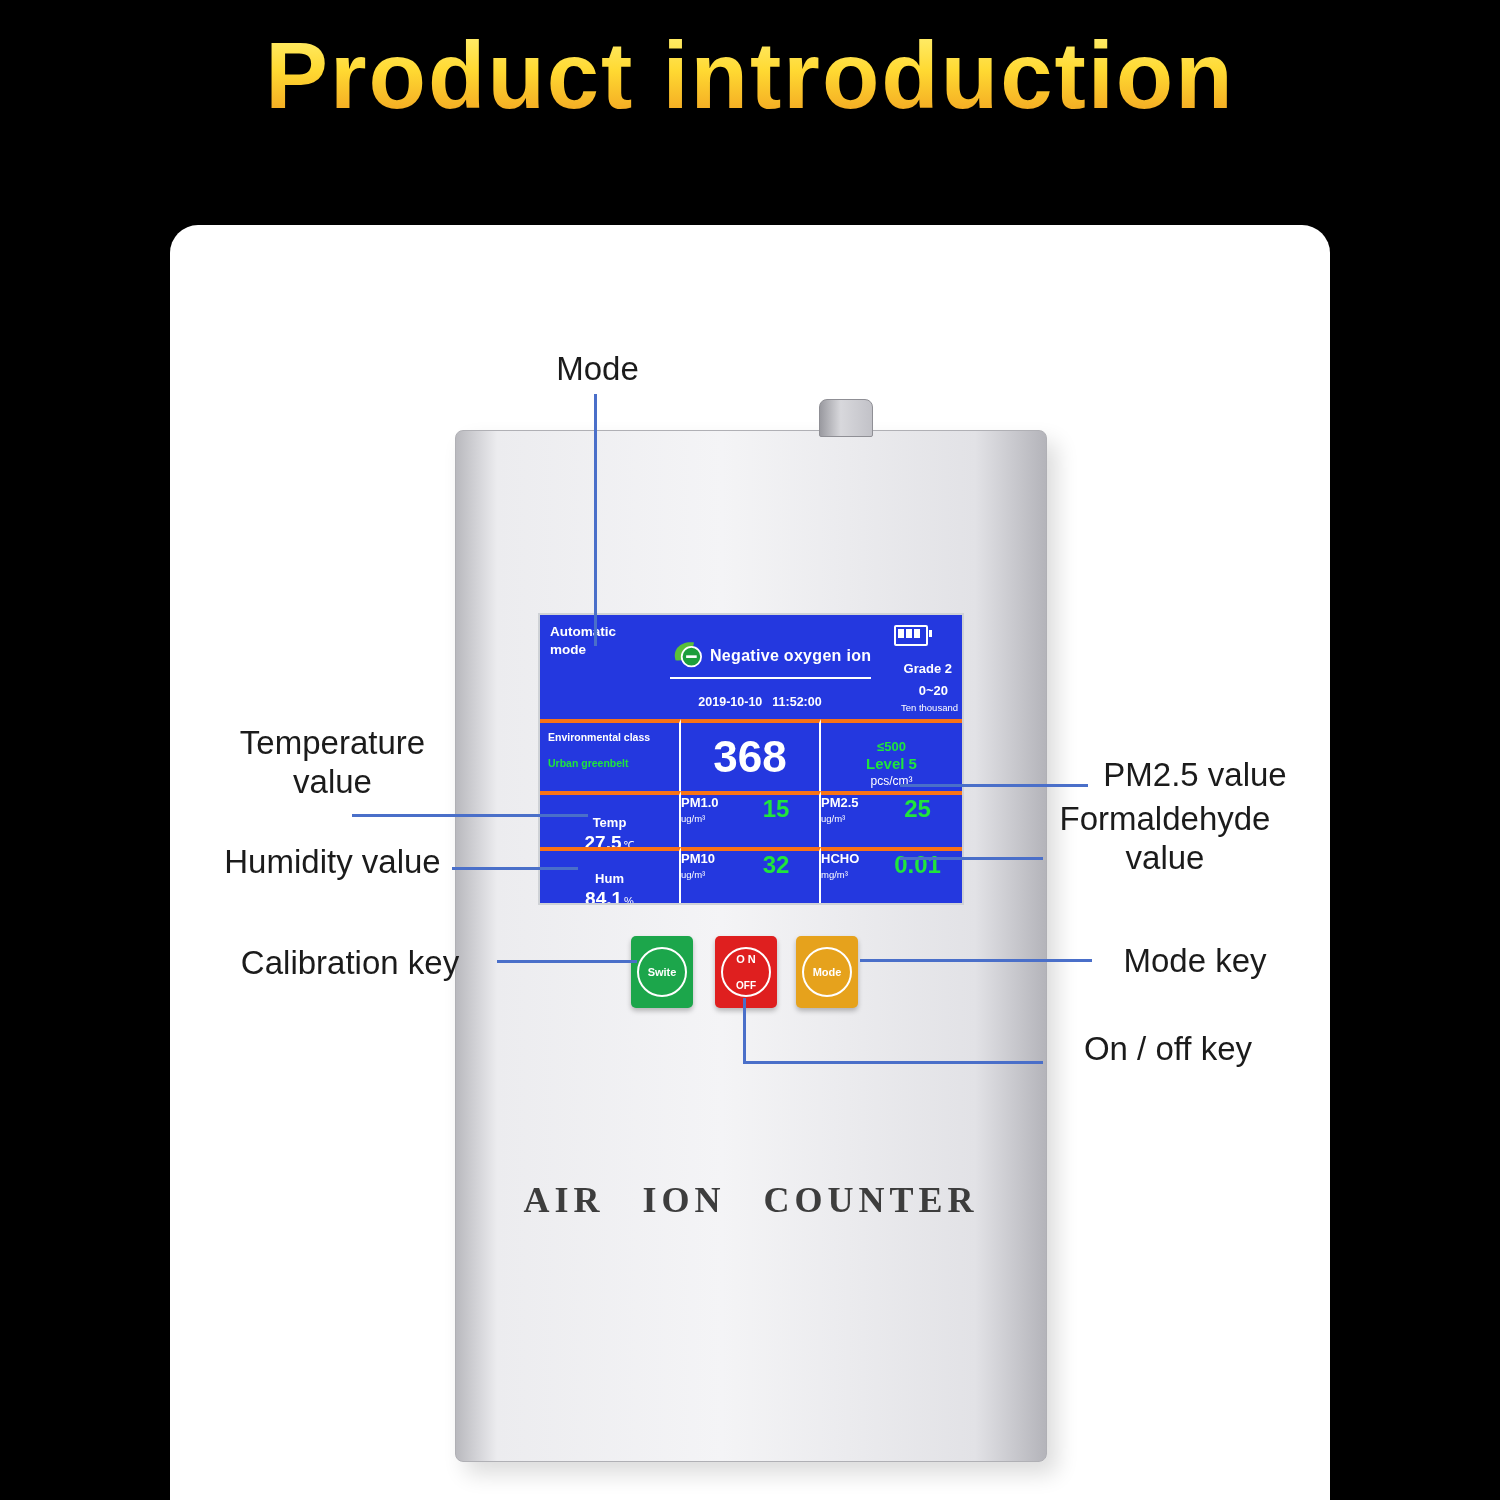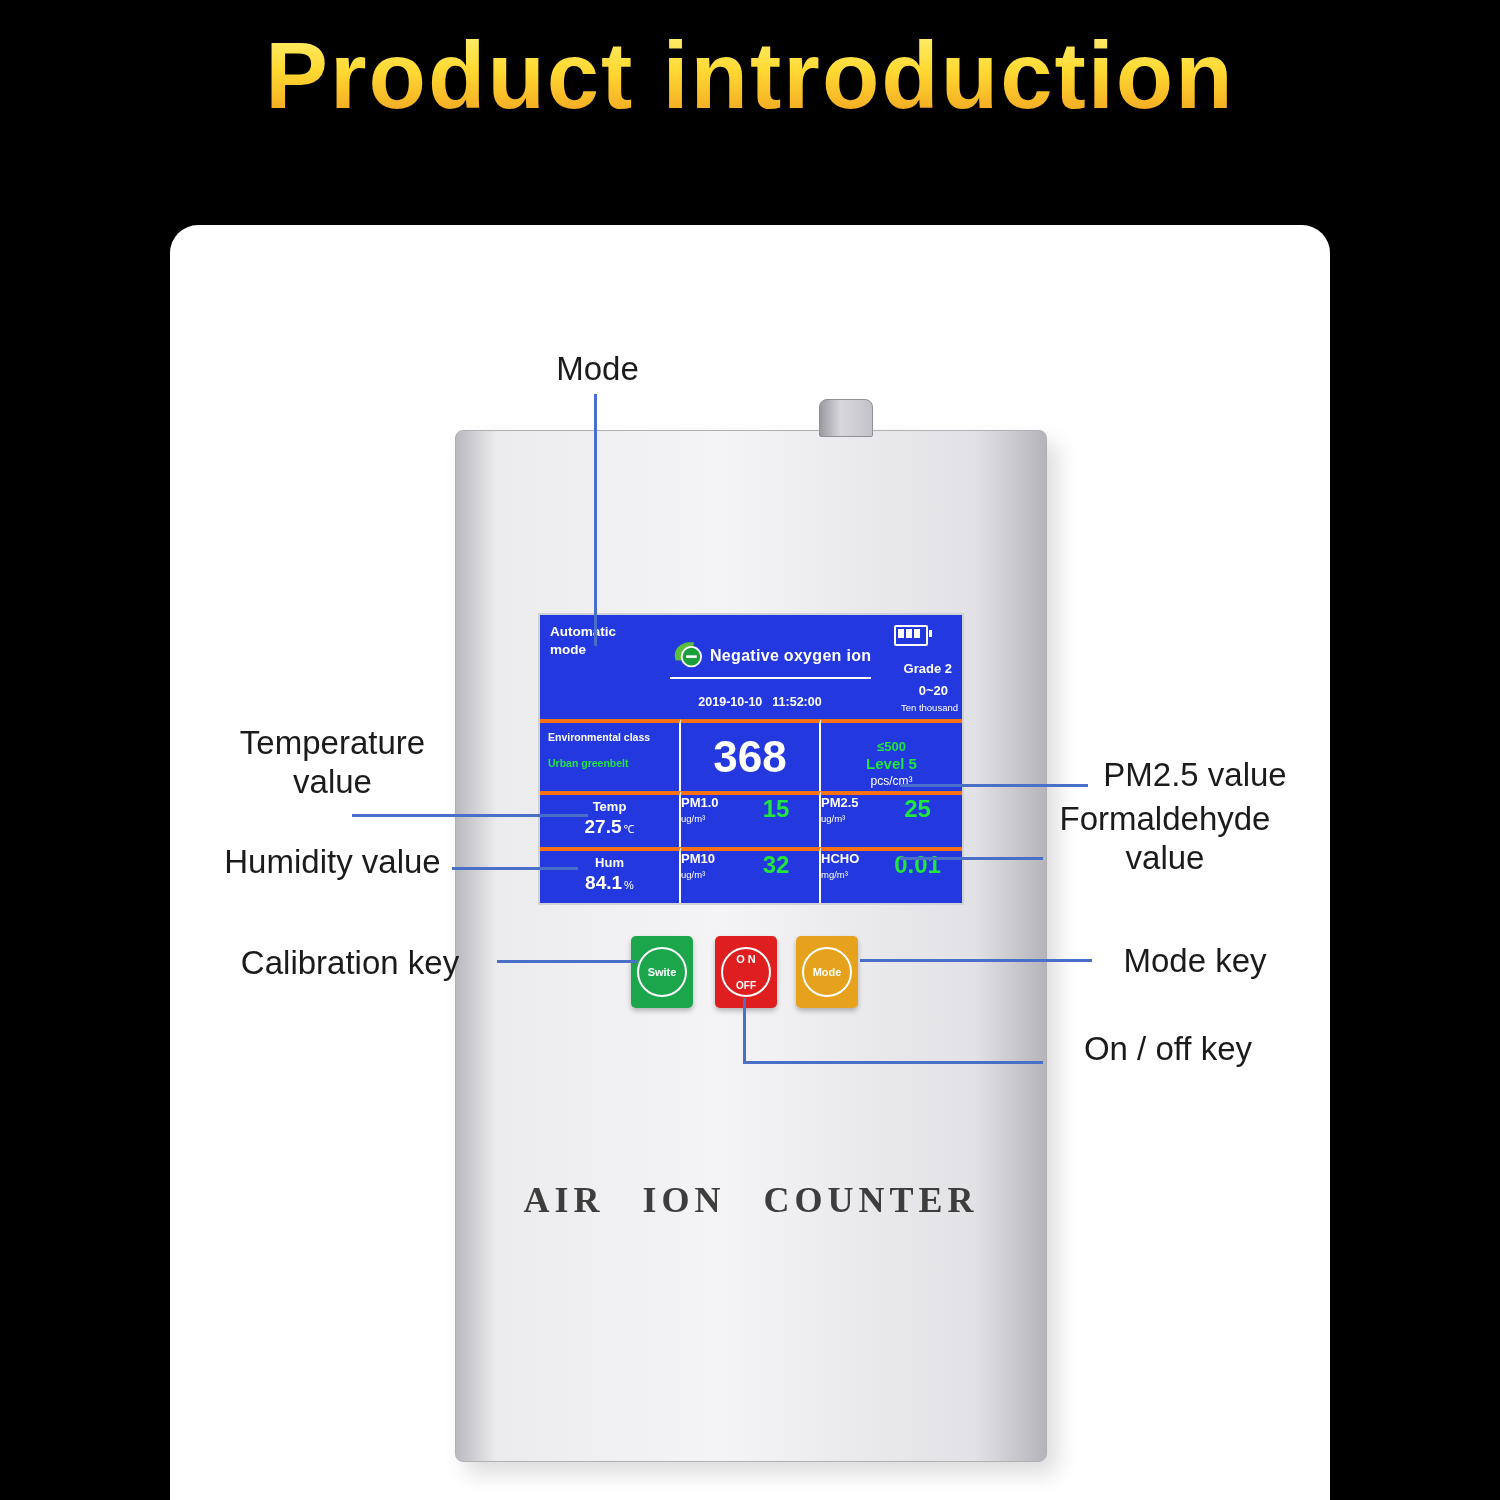--- a/index.html
+++ b/index.html
@@ -73,21 +73,21 @@
   .cell.colsep { border-right:2px solid #fff; }
   .env-cell { padding:8px 6px 0 8px; }
   .env-label { font-size:10.5px; font-weight:bold; }
   .env-value { font-size:10.5px; font-weight:bold; color:#1fe53c; margin-top:14px; }
   .main-cell { display:flex; align-items:center; justify-content:center; }
   .main-value { font-size:44px; font-weight:bold; }
   .level-cell { text-align:center; padding-top:16px; line-height:1.25; }
   .limit { font-size:13px; font-weight:bold; color:#1fe53c; }
   .level { font-size:15px; font-weight:bold; color:#1fe53c; }
   .level-unit { font-size:12px; color:#fff; }
-  .th-cell { text-align:center; padding-top:4px; }
+  .th-cell { text-align:center; padding-top:20px; }
   .th-label { font-size:13px; font-weight:bold; }
   .th-value { font-size:19px; font-weight:bold; margin-top:2px; }
   .th-unit { font-size:11px; font-weight:normal; margin-left:2px; }
   .pm-cell { display:flex; align-items:flex-start; padding-left:0; }
   .pm-left { width:52px; }
   .pm-label { font-size:13px; font-weight:bold; }
   .pm-unit { font-size:9.5px; margin-top:3px; }
   .pm-value { flex:1; text-align:center; font-size:24px; font-weight:bold; color:#1fe53c; }
   
   .key {

